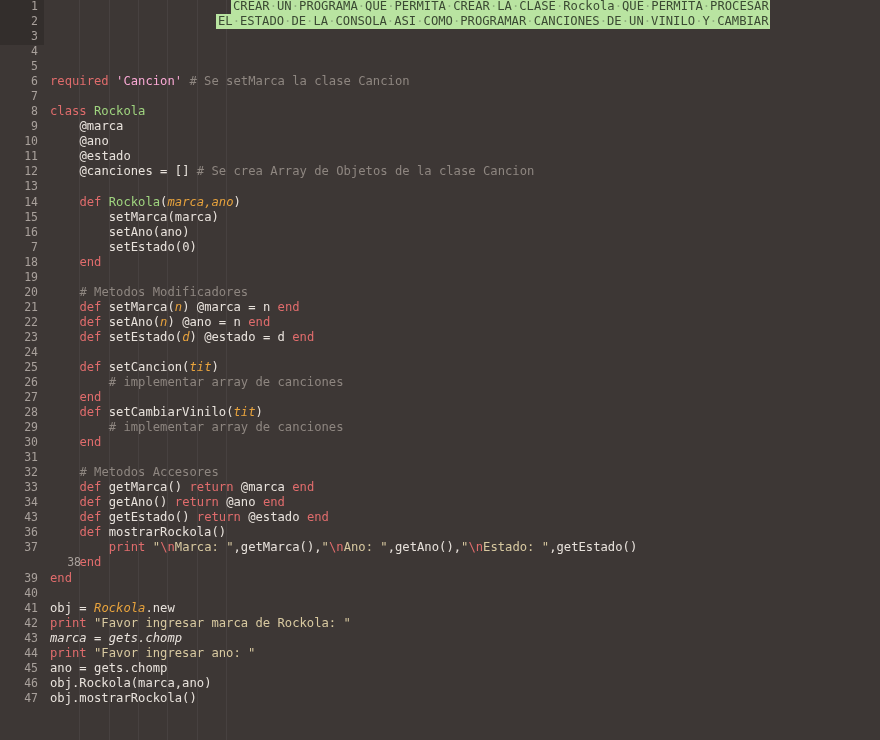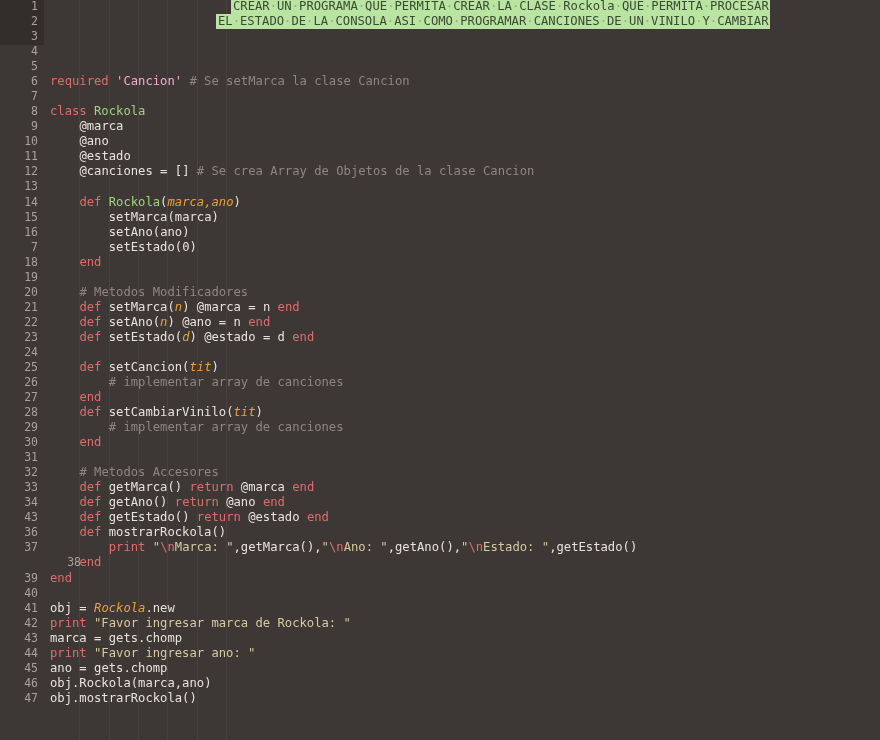--- a/index.html
+++ b/index.html
@@ -218,21 +218,21 @@
       <div class="line" style="top: 465.24px;"><span class="pln"> </span><span class="pln"> </span><span class="pln"> </span><span class="pln"> </span><span class="cm"># Metodos Accesores</span></div>
       <div class="line" style="top: 480.28px;"><span class="pln"> </span><span class="pln"> </span><span class="pln"> </span><span class="pln"> </span><span class="kw">def</span><span class="pln"> </span><span class="pln">getMarca</span><span class="pln">(</span><span class="pln">)</span><span class="pln"> </span><span class="kw">return</span><span class="pln"> </span><span class="ivar">@marca</span><span class="pln"> </span><span class="kw">end</span></div>
       <div class="line" style="top: 495.32px;"><span class="pln"> </span><span class="pln"> </span><span class="pln"> </span><span class="pln"> </span><span class="kw">def</span><span class="pln"> </span><span class="pln">getAno</span><span class="pln">(</span><span class="pln">)</span><span class="pln"> </span><span class="kw">return</span><span class="pln"> </span><span class="ivar">@ano</span><span class="pln"> </span><span class="kw">end</span></div>
       <div class="line" style="top: 510.36px;"><span class="pln"> </span><span class="pln"> </span><span class="pln"> </span><span class="pln"> </span><span class="kw">def</span><span class="pln"> </span><span class="pln">getEstado</span><span class="pln">(</span><span class="pln">)</span><span class="pln"> </span><span class="kw">return</span><span class="pln"> </span><span class="ivar">@estado</span><span class="pln"> </span><span class="kw">end</span></div>
       <div class="line" style="top: 525.4px;"><span class="pln"> </span><span class="pln"> </span><span class="pln"> </span><span class="pln"> </span><span class="kw">def</span><span class="pln"> </span><span class="pln">mostrarRockola</span><span class="pln">(</span><span class="pln">)</span></div>
       <div class="line" style="top: 540.44px;"><span class="pln"> </span><span class="pln"> </span><span class="pln"> </span><span class="pln"> </span><span class="pln"> </span><span class="pln"> </span><span class="pln"> </span><span class="pln"> </span><span class="kw">print</span><span class="pln"> </span><span class="str">"</span><span class="esc">\n</span><span class="str">Marca: "</span><span class="pln">,</span><span class="pln">getMarca</span><span class="pln">(</span><span class="pln">)</span><span class="pln">,</span><span class="str">"</span><span class="esc">\n</span><span class="str">Ano: "</span><span class="pln">,</span><span class="pln">getAno</span><span class="pln">(</span><span class="pln">)</span><span class="pln">,</span><span class="str">"</span><span class="esc">\n</span><span class="str">Estado: "</span><span class="pln">,</span><span class="pln">getEstado</span><span class="pln">(</span><span class="pln">)</span></div>
       <div class="line" style="top: 555.48px;"><span class="pln"> </span><span class="pln"> </span><span class="pln"> </span><span class="pln"> </span><span class="kw">end</span></div>
       <div class="line" style="top: 570.52px;"><span class="kw">end</span></div>
       <div class="line" style="top: 600.6px;"><span class="pln">obj</span><span class="pln"> </span><span class="pln">=</span><span class="pln"> </span><span class="type">Rockola</span><span class="pln">.</span><span class="pln">new</span></div>
       <div class="line" style="top: 615.64px;"><span class="kw">print</span><span class="pln"> </span><span class="str">"Favor ingresar marca de Rockola: "</span></div>
-      <div class="line" style="top: 630.68px;"><span class="pln">marca</span><span class="pln"> </span><span class="pln">=</span><span class="pln"> </span><span class="pln">gets</span><span class="pln">.</span><span class="pln">chomp</span></div>
+      <div class="line" style="top: 630.68px; font-style: italic;"><span class="pln">marca</span><span class="pln"> </span><span class="pln">=</span><span class="pln"> </span><span class="pln">gets</span><span class="pln">.</span><span class="pln">chomp</span></div>
       <div class="line" style="top: 645.72px;"><span class="kw">print</span><span class="pln"> </span><span class="str">"Favor ingresar ano: "</span></div>
       <div class="line" style="top: 660.76px;"><span class="pln">ano</span><span class="pln"> </span><span class="pln">=</span><span class="pln"> </span><span class="pln">gets</span><span class="pln">.</span><span class="pln">chomp</span></div>
       <div class="line" style="top: 675.8px;"><span class="pln">obj</span><span class="pln">.</span><span class="pln">Rockola</span><span class="pln">(</span><span class="pln">marca</span><span class="pln">,</span><span class="pln">ano</span><span class="pln">)</span></div>
       <div class="line" style="top: 690.84px;"><span class="pln">obj</span><span class="pln">.</span><span class="pln">mostrarRockola</span><span class="pln">(</span><span class="pln">)</span></div>
       <div class="hl-line" style="top: -1px; left: 231px; width: 539px; padding-left: 2px;">CREAR<span class="ws">·</span>UN<span class="ws">·</span>PROGRAMA<span class="ws">·</span>QUE<span class="ws">·</span>PERMITA<span class="ws">·</span>CREAR<span class="ws">·</span>LA<span class="ws">·</span>CLASE<span class="ws">·</span>Rockola<span class="ws">·</span>QUE<span class="ws">·</span>PERMITA<span class="ws">·</span>PROCESAR</div>
       <div class="hl-line" style="top: 14.04px; left: 216px; width: 554px; padding-left: 2px;">EL<span class="ws">·</span>ESTADO<span class="ws">·</span>DE<span class="ws">·</span>LA<span class="ws">·</span>CONSOLA<span class="ws">·</span>ASI<span class="ws">·</span>COMO<span class="ws">·</span>PROGRAMAR<span class="ws">·</span>CANCIONES<span class="ws">·</span>DE<span class="ws">·</span>UN<span class="ws">·</span>VINILO<span class="ws">·</span>Y<span class="ws">·</span>CAMBIAR</div>
     </div>
 
 </div>
 

